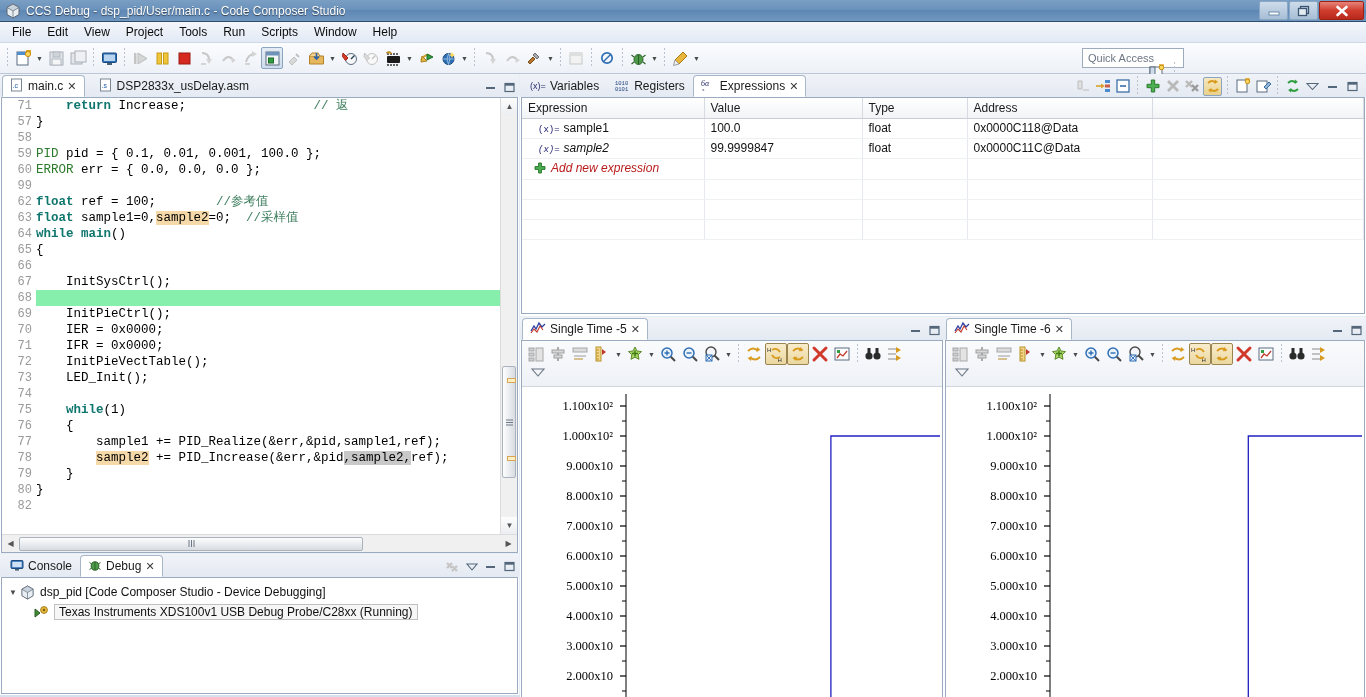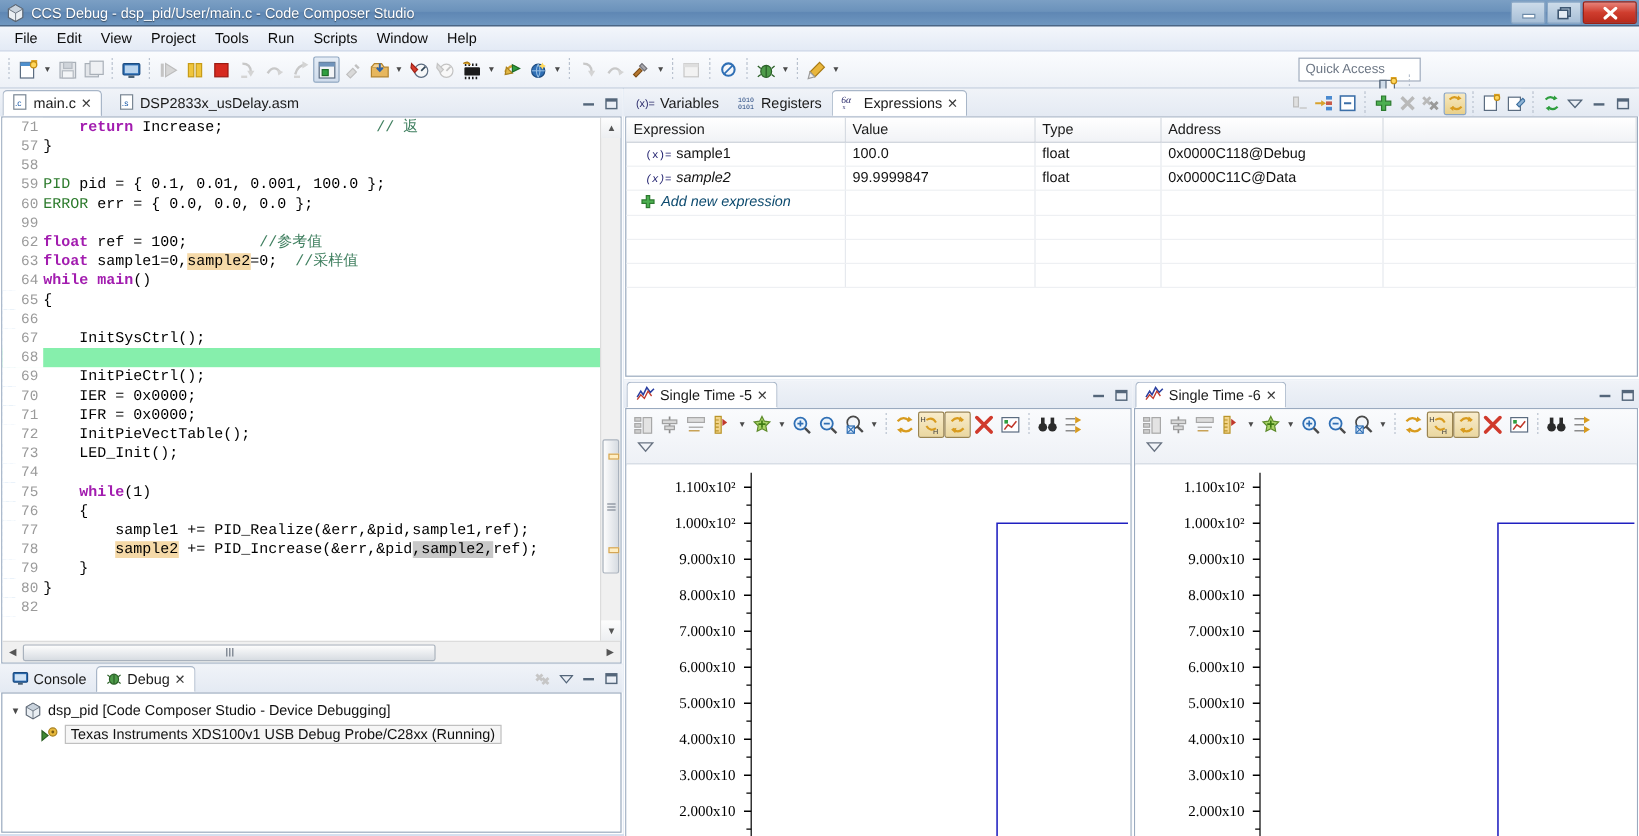--- a/index.html
+++ b/index.html
@@ -110,21 +110,21 @@
   #code-area{ position:absolute; left:0; top:0; right:17px; bottom:18px; overflow:hidden; background:#fff; }
   .code-line{
     height:16px; line-height:16px; font-family:"Liberation Mono", monospace;
     font-size:12.5px; white-space:pre; position:relative;
   }
   .lineno{
     display:inline-block;width:34px;text-align:right;padding-right:4px;
     color:#9a9a9a;font-family:"Liberation Mono",monospace;font-size:12px;
     background:#fff;
   }
-  .kw{ color:#a21caf; font-weight:bold; }
+  .kw{ color:#0f766e; font-weight:bold; }
   .ty{ color:#2b7a2b; }
   .cm{ color:#3f7f5f; }
   .hl-occ{ background:#f5d9a8; }
   .hl-sel{ background:#c8c8c8; }
   .cursor-line{ background:#86efac; }
   .chgbar{ position:absolute;left:0;width:11px;height:16px;
     background:repeating-linear-gradient(135deg,#a9c8e8 0 2px,#cfe2f5 2px 4px); }
 
   .vscroll{
     position:absolute; right:0; top:0; width:17px; bottom:18px;
@@ -173,21 +173,21 @@
   table.grid th{
     font-weight:normal; text-align:left; padding:2px 6px; height:20px;
     background:linear-gradient(to bottom,#ffffff,#f1f3f6);
     border-right:1px solid #d6dbe2; border-bottom:1px solid #c8ced6; color:#1a1a1a;
   }
   table.grid td{
     padding:2px 6px; height:20px; border-right:1px solid #e6e9ee; border-bottom:1px solid #eef0f3;
     color:#111;
   }
   .vx{ display:inline-block; color:#1a1a6a; font-size:9px; margin-right:4px; font-family:"Liberation Mono",monospace;}
-  .addnew{ font-style:italic; color:#0c4a6e; }
+  .addnew{ font-style:italic; color:#b91c1c; }
 
   
   .graph{ top:243px; height:454px; }
   #graph1{ left:520px; width:424px; }
   #graph2{ left:944px; width:422px; }
   .graph .gbody{ position:absolute; left:1px; top:23px; right:1px; bottom:0;
      border:1px solid #9aaabf; background:#fff; overflow:hidden; }
   .gtoolbar{
     height:46px; background:linear-gradient(to bottom,#fafbfd,#eef1f6);
     border-bottom:1px solid #cfd6e0; padding:2px 3px; position:relative;
@@ -755,21 +755,21 @@
             <th style="width:105px;">Type</th>
             <th style="width:185px;">Address</th>
             <th></th>
           </tr>
         </thead>
         <tbody id="expr-rows">
             <tr>
               <td style="padding-left:16px;"><span class="vx">(x)=</span>sample1</td>
               <td>100.0</td>
               <td>float</td>
-              <td>0x0000C118@Debug</td>
+              <td>0x0000C118@Data</td>
               <td></td>
             </tr>
             <tr>
               <td style="padding-left:16px;font-style:italic;"><span class="vx">(x)=</span>sample2</td>
               <td>99.9999847</td>
               <td>float</td>
               <td>0x0000C11C@Data</td>
               <td></td>
             </tr>
             <tr>

